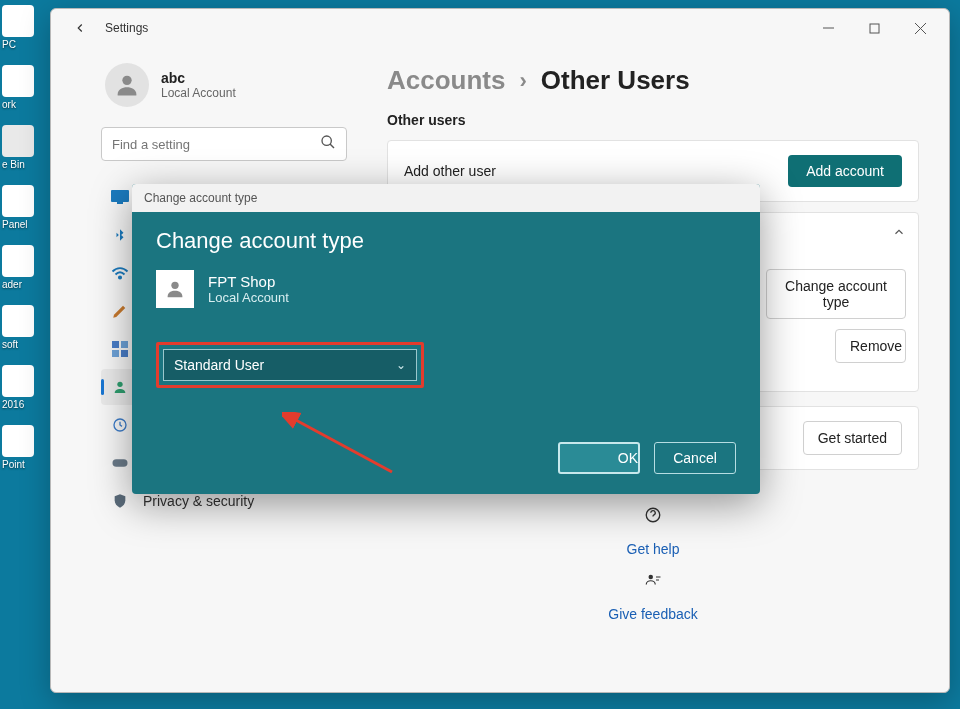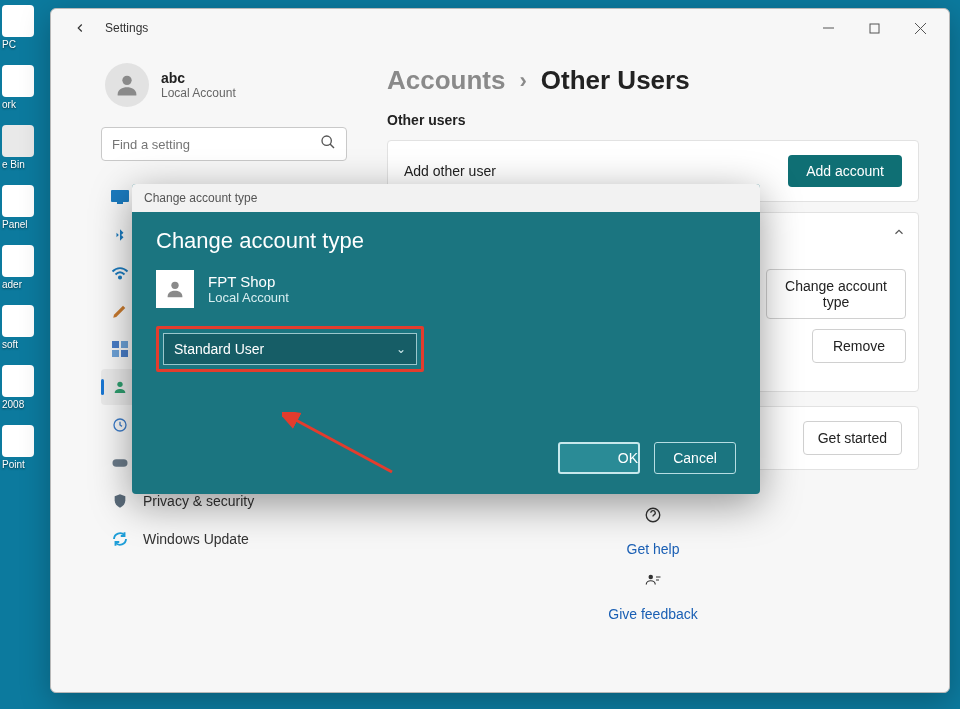--- a/index.html
+++ b/index.html
@@ -62,21 +62,21 @@
 
   
   .dialog {
     position:absolute; left:132px; top:184px; width:628px; height:310px;
     background:#1b7580; border-radius:4px; box-shadow:0 10px 40px rgba(0,0,0,.4);
     display:flex; flex-direction:column;
   }
   .dialog-title-small { background:#f2f2f2; font-size:12px; color:#555; padding:7px 12px; border-radius:4px 4px 0 0; }
   .dialog-body { padding: 16px 24px; color:#fff; flex:1; position:relative; }
   .dialog-h { font-size:22px; font-weight:400; margin-bottom:16px; }
-  .dlg-user { display:flex; align-items:center; gap:14px; margin-bottom:18px; }
+  .dlg-user { display:flex; align-items:center; gap:14px; margin-bottom:34px; }
   .dlg-avatar { width:38px; height:38px; background:#fff; display:flex; align-items:center; justify-content:center; }
   .dlg-avatar svg { width:22px; height:22px; fill:#8a8a8a; }
   .dlg-user-name { font-size:15px; }
   .dlg-user-sub { font-size:13px; color:#d8eef0; }
   .field-label { font-size:14px; margin-bottom:6px; }
   .select-wrap { border: 3px solid #e33c2d; padding:4px; width:268px; border-radius:2px; }
   .select-box { display:flex; align-items:center; justify-content:space-between; border:1px solid #9bc7cc; background:#165d66; padding:7px 10px; font-size:14px; color:#fff; cursor:pointer; }
   .select-box .chev { color:#cfe9ec; font-size:12px; }
   .dialog-actions { display:flex; gap:14px; justify-content:flex-end; padding: 0 24px 20px 0; }
   .dlg-btn { width:82px; height:32px; border:1px solid #b6dde2; background:transparent; color:#fff; font-size:14px; border-radius:3px; cursor:pointer; }
@@ -108,21 +108,21 @@
   <div class="desktop-icon">
       <div class="di-sq di-orange"></div>
       <span>ader</span>
     </div>
   <div class="desktop-icon">
       <div class="di-sq di-edge"></div>
       <span>soft</span>
     </div>
   <div class="desktop-icon">
       <div class="di-sq di-blue"></div>
-      <span>2008</span>
+      <span>2016</span>
     </div>
   <div class="desktop-icon">
       <div class="di-sq di-red"></div>
       <span>Point</span>
     </div>
 </div>
 
 <div class="settings-window">
   <div class="titlebar">
     <div class="back-btn">
@@ -250,29 +250,20 @@
           <span>Gaming</span>
         </div>
         <div class="nav-item">
           <span class="nav-icon">
               <svg width="16" height="18" viewBox="0 0 24 24" fill="#5a6b7a">
                 <path d="M12 2l8 3v6c0 5-3 9-8 11-5-2-8-6-8-11V5z"></path>
               </svg>
             </span>
           <span>Privacy &amp; security</span>
         </div>
-        <div class="nav-item">
-          <span class="nav-icon">
-              <svg width="18" height="18" viewBox="0 0 24 24" fill="none" stroke="#1e9ed8" stroke-width="2.5">
-                <path d="M4 12a8 8 0 0 1 14-5M20 12a8 8 0 0 1-14 5"></path>
-                <path d="M18 3v5h-5M6 21v-5h5"></path>
-              </svg>
-            </span>
-          <span>Windows Update</span>
-        </div>
       </div>
     </div>
 
     <div class="main">
       <div class="breadcrumb">
         <span class="bc-parent">Accounts</span>
         <span class="bc-chevron">›</span>
         <span class="bc-current">Other Users</span>
       </div>
 
@@ -288,21 +279,21 @@
       <div class="card" style="margin-top:10px; height:180px; position:relative;">
         <div style="position:absolute; right:12px; top:12px;">
           <span class="expand-chevron">
             <svg width="14" height="14" viewBox="0 0 24 24" fill="none" stroke="#555" stroke-width="2">
                 <path d="M6 15l6-6 6 6"></path>
               </svg>
           </span>
         </div>
         <div style="position:absolute; right:12px; top:56px; display:flex; flex-direction:column; gap:10px; align-items:flex-end;">
           <button class="pill-btn" style="width:140px">Change account type</button>
-          <button class="pill-btn" style="width:94px">Remove</button>
+          <button class="pill-btn" style="width:71px">Remove</button>
         </div>
       </div>
 
       <div class="card" style="margin-top:14px;">
         <div class="card-row" style="justify-content:flex-end;">
           <button class="pill-btn">Get started</button>
         </div>
       </div>
 
       <div class="help-row" style="margin-top:36px;">

